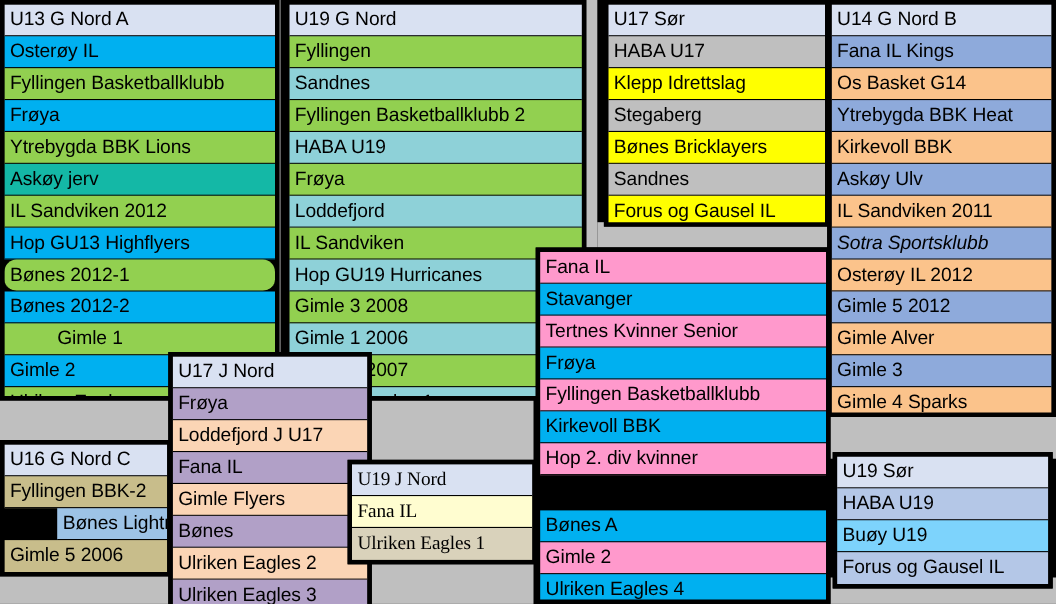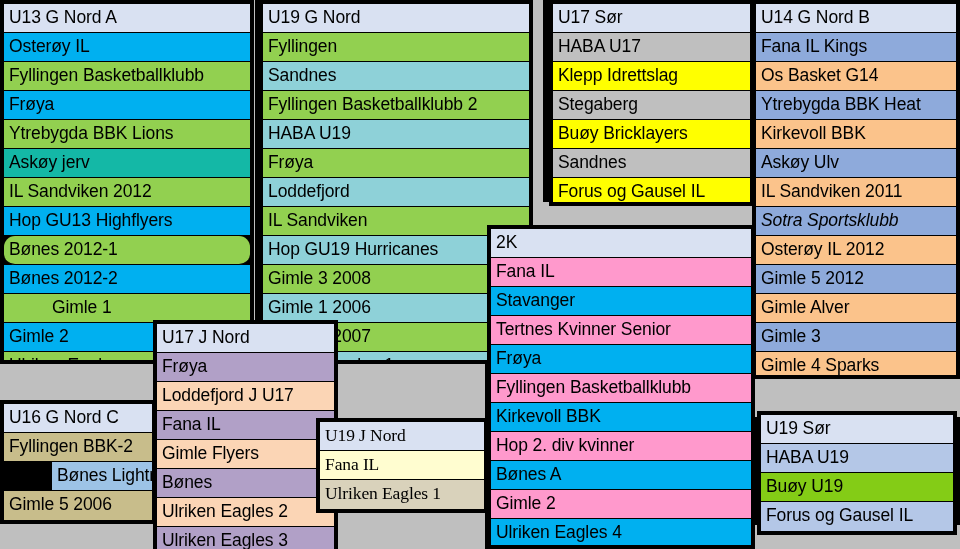--- a/index.html
+++ b/index.html
@@ -93,21 +93,21 @@
       <div class="row" style="background: rgb(142, 209, 216);">Gimle 1 2006</div>
       <div class="row" style="background: rgb(146, 208, 80);">Gimle 2 2007</div>
       <div class="row" style="background: rgb(142, 209, 216);">Ulriken Eagles 1</div>
     </div>
 
   <div class="group" style="left:549px; top:0px; width:205px; height:206px;">
       <div class="row hdr">U17 Sør</div>
       <div class="row" style="background: rgb(191, 191, 191);">HABA U17</div>
       <div class="row" style="background: rgb(255, 255, 0);">Klepp Idrettslag</div>
       <div class="row" style="background: rgb(191, 191, 191);">Stegaberg</div>
-      <div class="row" style="background: rgb(255, 255, 0);">Buøy Bricklayers</div>
+      <div class="row" style="background: rgb(255, 255, 0);">Bønes Bricklayers</div>
       <div class="row" style="background: rgb(191, 191, 191);">Sandnes</div>
       <div class="row" style="background: rgb(255, 255, 0);">Forus og Gausel IL</div>
     </div>
 
   <div class="group" style="left:752px; top:0px; width:208px; height:379px;">
       <div class="row hdr">U14 G Nord B</div>
       <div class="row" style="background: rgb(142, 170, 219);">Fana IL Kings</div>
       <div class="row" style="background: rgb(251, 195, 139);">Os Basket G14</div>
       <div class="row" style="background: rgb(142, 170, 219);">Ytrebygda BBK Heat</div>
       <div class="row" style="background: rgb(251, 195, 139);">Kirkevoll BBK</div>
@@ -115,29 +115,28 @@
       <div class="row" style="background: rgb(251, 195, 139);">IL Sandviken 2011</div>
       <div class="row" style="background: rgb(142, 170, 219); font-style: italic;">Sotra Sportsklubb</div>
       <div class="row" style="background: rgb(251, 195, 139);">Osterøy IL 2012</div>
       <div class="row" style="background: rgb(142, 170, 219);">Gimle 5 2012</div>
       <div class="row" style="background: rgb(251, 195, 139);">Gimle Alver</div>
       <div class="row" style="background: rgb(142, 170, 219);">Gimle 3</div>
       <div class="row" style="background: rgb(251, 195, 139);">Gimle 4 Sparks</div>
     </div>
 
   <div class="group" style="left:487px; top:225px; width:268px; height:324px;">
-      <div class="row hdr">2K</div>
       <div class="row" style="background: rgb(255, 153, 204);">Fana IL</div>
       <div class="row" style="background: rgb(0, 176, 240);">Stavanger</div>
       <div class="row" style="background: rgb(255, 153, 204);">Tertnes Kvinner Senior</div>
       <div class="row" style="background: rgb(0, 176, 240);">Frøya</div>
       <div class="row" style="background: rgb(255, 153, 204);">Fyllingen Basketballklubb</div>
       <div class="row" style="background: rgb(0, 176, 240);">Kirkevoll BBK</div>
       <div class="row" style="background: rgb(255, 153, 204);">Hop 2. div kvinner</div>
-      <div class="row" style="background: rgb(0, 176, 240);">Bønes A</div>
+      <div class="row" style="background: rgb(0, 176, 240); margin-top: 32px;">Bønes A</div>
       <div class="row" style="background: rgb(255, 153, 204);">Gimle 2</div>
       <div class="row" style="background: rgb(0, 176, 240);">Ulriken Eagles 4</div>
     </div>
 
   <div class="group" style="left:153px; top:320px; width:185px; height:235px;">
       <div class="row hdr">U17 J Nord</div>
       <div class="row" style="background: rgb(177, 160, 199);">Frøya</div>
       <div class="row" style="background: rgb(251, 213, 181);">Loddefjord J U17</div>
       <div class="row" style="background: rgb(177, 160, 199);">Fana IL</div>
       <div class="row" style="background: rgb(251, 213, 181);">Gimle Flyers</div>
@@ -155,17 +154,17 @@
 
   <div class="group" style="left:316px; top:418px; width:172px; height:95px;font-family:Liberation Serif, serif;">
       <div class="row hdr">U19 J Nord</div>
       <div class="row" style="background: rgb(255, 253, 208);">Fana IL</div>
       <div class="row" style="background: rgb(217, 210, 187);">Ulriken Eagles 1</div>
     </div>
 
   <div class="group" style="left:757px; top:411px; width:200px; height:124px;">
       <div class="row hdr">U19 Sør</div>
       <div class="row" style="background: rgb(180, 199, 231);">HABA U19</div>
-      <div class="row" style="background: #84cc16;">Buøy U19</div>
+      <div class="row" style="background: #7dd3fc;">Buøy U19</div>
       <div class="row" style="background: rgb(180, 199, 231);">Forus og Gausel IL</div>
     </div>
 
 </div>
 
 </body></html>

